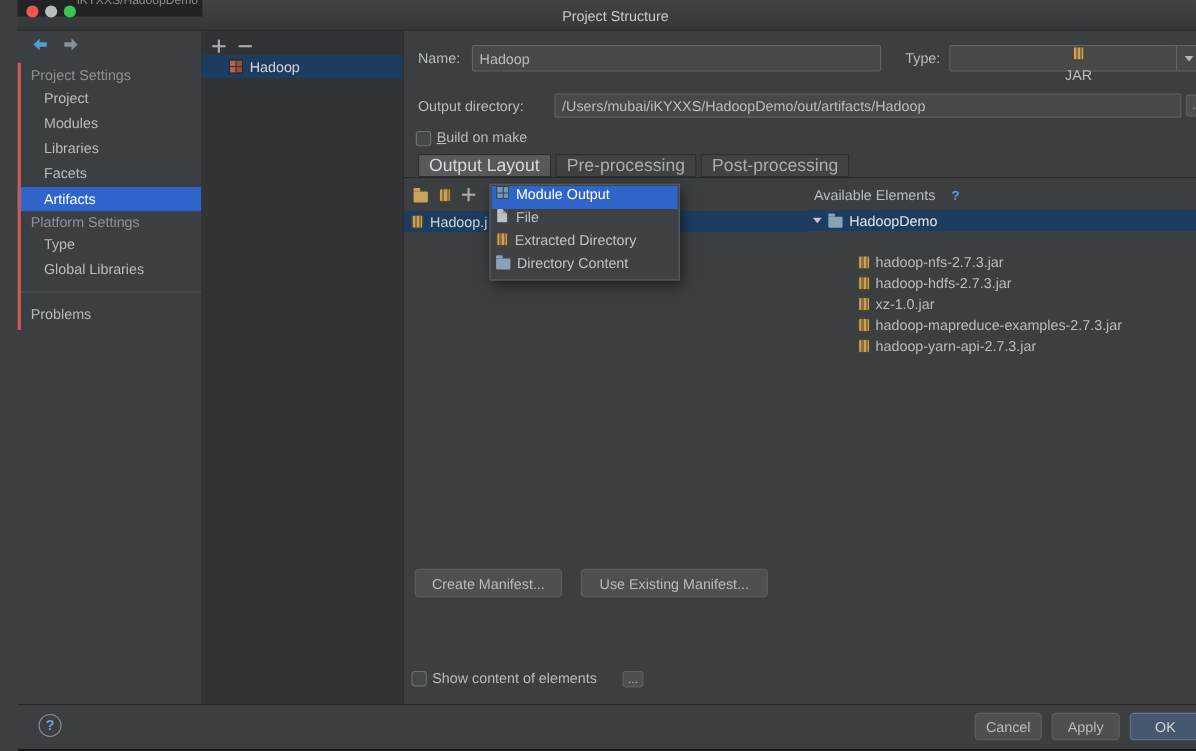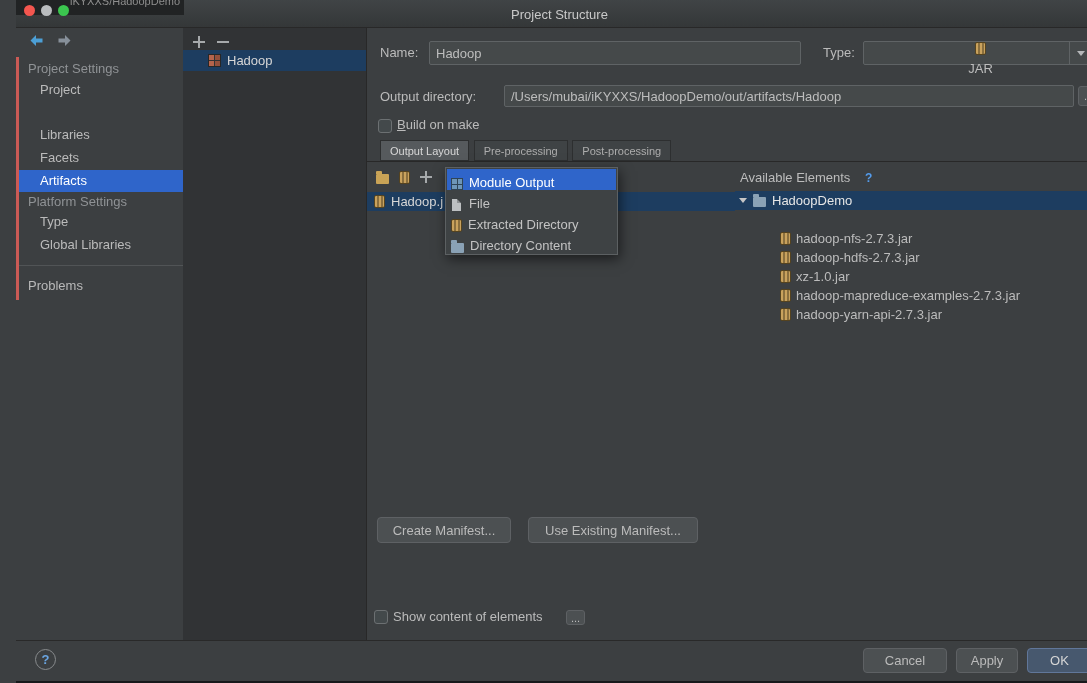--- a/index.html
+++ b/index.html
@@ -40,33 +40,33 @@
   .main { position:absolute; left:350px; top:28px; width:737px; height:612px; background:#3c3f41; border-left:1px solid #282828; }
   .lbl { position:absolute; height:24px; line-height:24px; color:#bbbbbb; white-space:nowrap; }
   .text-input { position:absolute; background:#45494a; border:1px solid #5f6365; color:#bdbdbd; font:13px "Liberation Sans","DejaVu Sans",sans-serif; padding:0 6px; border-radius:2px; outline:none; }
   .mini-btn { position:absolute; background:#4c5052; border:1px solid #5e6164; border-radius:3px; color:#bbbbbb; font-size:11px; line-height:10px; text-align:center; }
   .checkbox { position:absolute; width:14px; height:14px; background:#43494b; border:1px solid #6c7072; border-radius:3px; }
   .combo { position:absolute; left:496px; top:13px; width:229px; height:24px; background:#45494a; border:1px solid #5f6365; border-radius:2px; display:flex; align-items:center; gap:6px; padding-left:6px; color:#bdbdbd;flex-direction:column; }
   .combo-arrow { position:absolute; right:0; top:0; width:22px; height:22px; border-left:1px solid #5f6365; display:flex; align-items:center; justify-content:center; }
   .tri-down { width:0; height:0; border-left:4px solid transparent; border-right:4px solid transparent; border-top:5px solid #b5b7b9; }
 
   .tabs { position:absolute; white-space:nowrap; }
-  .tab { display:inline-block; height:21px; line-height:20px; padding:0 9px; font-size:11px; border:1px solid #2d2f30; margin-right:1px; background:#3f4345; color:#adadad; }
+  .tab { display:inline-block; height:21px; line-height:20px; padding:0 9px; font-size:16px; border:1px solid #2d2f30; margin-right:1px; background:#3f4345; color:#adadad; }
   .tab.active { background:#565a5d; color:#d8d8d8; }
   .hline { position:absolute; left:0; width:737px; height:1px; background:#282828; }
 
   .pane-toolbar { position:absolute; left:0; top:138px; width:368px; height:22px; }
   .pane-toolbar .tb1 { left:6px; top:2px; }
   .pane-toolbar .tb2 { left:28px; top:2px; }
   .pane-toolbar .tb3 { left:50px; top:2px; }
 
   .layout-row { position:absolute; left:0; top:164px; width:368px; height:19px; background:#1d3d60; display:flex; align-items:center; gap:6px; padding-left:7px; color:#d6d6d6; }
 
   .menu { position:absolute; left:78px; top:139px; width:173px; background:#3e4244; border:1px solid #5c6062; box-shadow:2px 4px 12px rgba(0,0,0,.55); z-index:10; padding:1px; }
-  .menu-item { display:flex; align-items:flex-end; gap:6px; height:21px; padding:0 8px 0 4px; font-size:13px; color:#c3c3c3; }
+  .menu-item { display:flex; align-items:flex-start; gap:6px; height:21px; padding:0 8px 0 4px; font-size:13px; color:#c3c3c3; }
   .menu-item.selected { background:#2f65ca; color:#ffffff; }
 
   .avail-title { position:absolute; left:373px; top:141px; height:18px; line-height:18px; color:#bcbcbc; }
   .help-q { position:absolute; left:498px; top:141px; height:18px; line-height:18px; color:#549cec; font-weight:bold; font-size:12px; }
   .avail-root-row { position:absolute; left:368px; top:163px; width:369px; height:19px; background:#1d3d60; display:flex; align-items:center; gap:6px; padding-left:4px; color:#e6e6e6; }
   .tri-expand { width:0; height:0; border-left:4.5px solid transparent; border-right:4.5px solid transparent; border-top:5.5px solid #c6c6c6; }
   .avail-row { position:absolute; left:413px; height:19px; display:flex; align-items:center; gap:5px; color:#bcbcbc; white-space:nowrap; }
 
   .manifest-warning { position:absolute; left:10px; top:462px; height:18px; line-height:18px; color:#bcbcbc; }
   .btn { position:absolute; display:flex; align-items:center; justify-content:center; background:#4c5052; border:1px solid #5e6164; border-radius:4px; color:#bbbbbb; font-size:13px; font-family:inherit; }
@@ -125,20 +125,21 @@
           </svg>
       </span>
       <span class="nav-btn">
         <svg width="15" height="13" viewBox="0 0 15 13">
             <path d="M8 1 L13.5 6.5 L8 12 L8 8.5 L1.5 8.5 L1.5 4.5 L8 4.5 Z" fill="#87909a"></path>
           </svg>
       </span>
     </div>
     <div class="side-header" style="top:30px">Project Settings</div>
     <div class="side-item" style="top:51px">Project</div>
+    <div class="side-item" style="top:73px">Modules</div>
     <div class="side-item" style="top:96px">Libraries</div>
     <div class="side-item" style="top:119px">Facets</div>
     <div class="side-item selected" style="top:142px">Artifacts</div>
     <div class="side-header" style="top:163px">Platform Settings</div>
     <div class="side-item" style="top:183px">Type</div>
     <div class="side-item" style="top:206px">Global Libraries</div>
     <div class="side-divider"></div>
     <div class="side-header problems" style="top:247px">Problems</div>
     <div class="red-stripe"></div>
   </div>
@@ -254,19 +255,19 @@
     <span class="checkbox" style="left:7px;top:582px"></span>
     <span class="opts-label">Show content of elements</span>
     <button class="mini-btn" style="left:199px;top:582px;width:19px;height:15px">...</button>
   </div>
 
   <div class="footer">
     <div class="help-circle">
       <span>?</span>
     </div>
     <div class="footer-buttons">
-      <button class="btn2" style="width:84px">Cancel</button>
+      <button class="btn2" style="width:61px">Cancel</button>
       <button class="btn2" style="width:62px">Apply</button>
       <button class="btn2 btn-ok" style="width:65px">OK</button>
     </div>
   </div>
 
 </div>
 
 </body></html>

